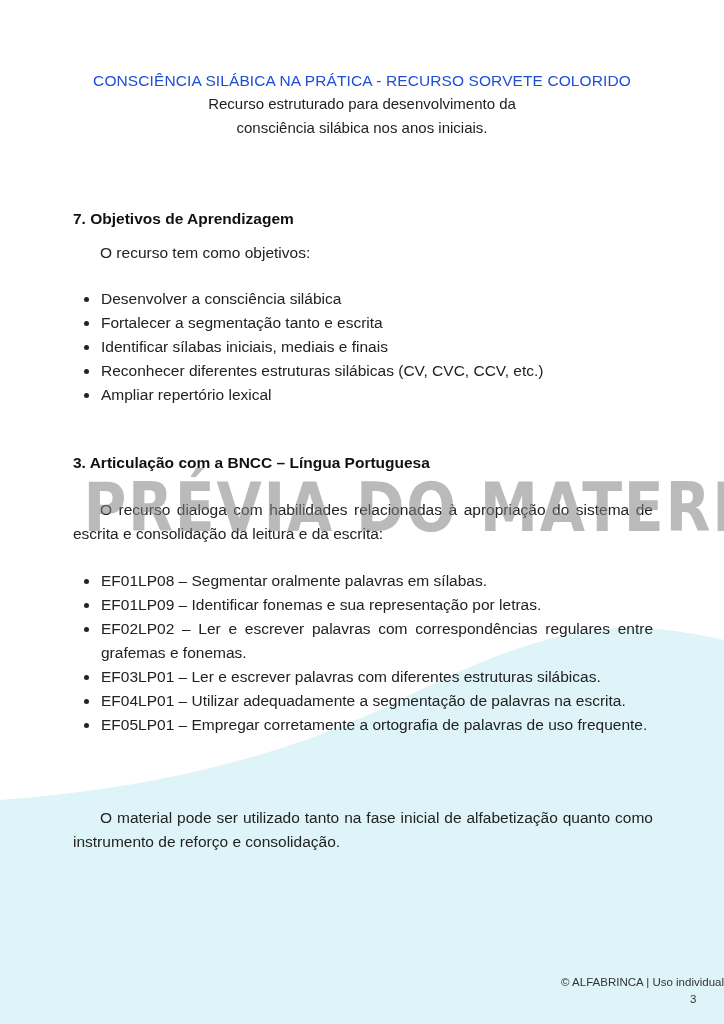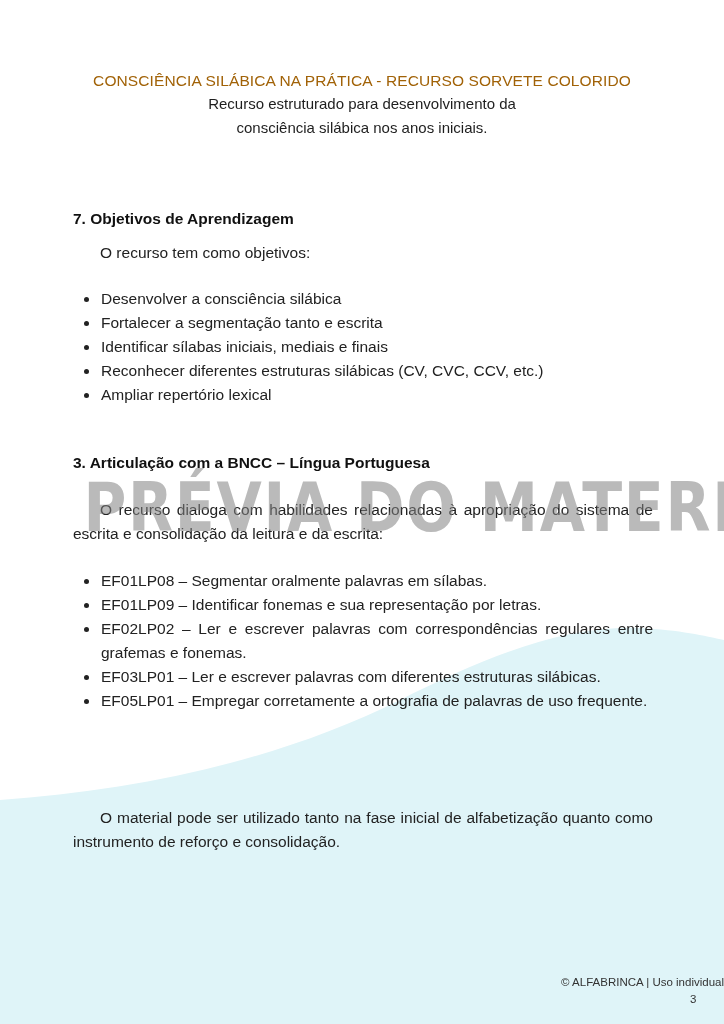--- a/index.html
+++ b/index.html
@@ -8,21 +8,21 @@
     background: #ffffff;
     font-family: "Liberation Sans", "DejaVu Sans", sans-serif;
     color: #222222;
   }
   .wave {
     position: absolute; left: 0; top: 0; width: 724px; height: 1024px; z-index: 0;
   }
   .page { position: absolute; left: 0; top: 0; width: 724px; height: 1024px; z-index: 1; }
 
   .header { position: absolute; top: 70px; left: 0; width: 724px; text-align: center; }
-  .header .title { font-size: 15.5px; letter-spacing: 0.1px; line-height: 22px; color: #a16207; }
+  .header .title { font-size: 15.5px; letter-spacing: 0.1px; line-height: 22px; color: #1d4ed8; }
   .header .subtitle { font-size: 15px; line-height: 24px; color: #1e1e1e; }
 
   .h2 {
     position: absolute; left: 73px; font-weight: bold; font-size: 15.5px; color: #111;
   }
   .para {
     position: absolute; left: 73px; width: 580px; font-size: 15.5px; line-height: 24px; color: #222;
   }
   .indent { text-indent: 27px; }
   .justify { text-align: justify; }
@@ -81,20 +81,21 @@
   </ul>
 
   <div class="h2" style="top:454px;">3. Articulação com a BNCC – Língua Portuguesa</div>
   <div class="para indent justify" style="top:498px;">O recurso dialoga com habilidades relacionadas à apropriação do sistema de escrita e consolidação da leitura e da escrita:</div>
 
   <ul class="list" style="top:569px;">
     <li><span class="bullet"></span><span>EF01LP08 – Segmentar oralmente palavras em sílabas.</span></li>
     <li><span class="bullet"></span><span>EF01LP09 – Identificar fonemas e sua representação por letras.</span></li>
     <li><span class="bullet"></span><span>EF02LP02 – Ler e escrever palavras com correspondências regulares entre grafemas e fonemas.</span></li>
     <li><span class="bullet"></span><span>EF03LP01 – Ler e escrever palavras com diferentes estruturas silábicas.</span></li>
+    <li><span class="bullet"></span><span>EF04LP01 – Utilizar adequadamente a segmentação de palavras na escrita.</span></li>
     <li><span class="bullet"></span><span>EF05LP01 – Empregar corretamente a ortografia de palavras de uso frequente.</span></li>
   </ul>
 
   <div class="para indent justify" style="top:806px;">O material pode ser utilizado tanto na fase inicial de alfabetização quanto como instrumento de reforço e consolidação.</div>
 
   <div class="watermark">PRÉVIA DO MATERIAL</div>
 
   <div class="footer">© ALFABRINCA | Uso individual</div>
   <div class="page-number">3</div>
 </div>

